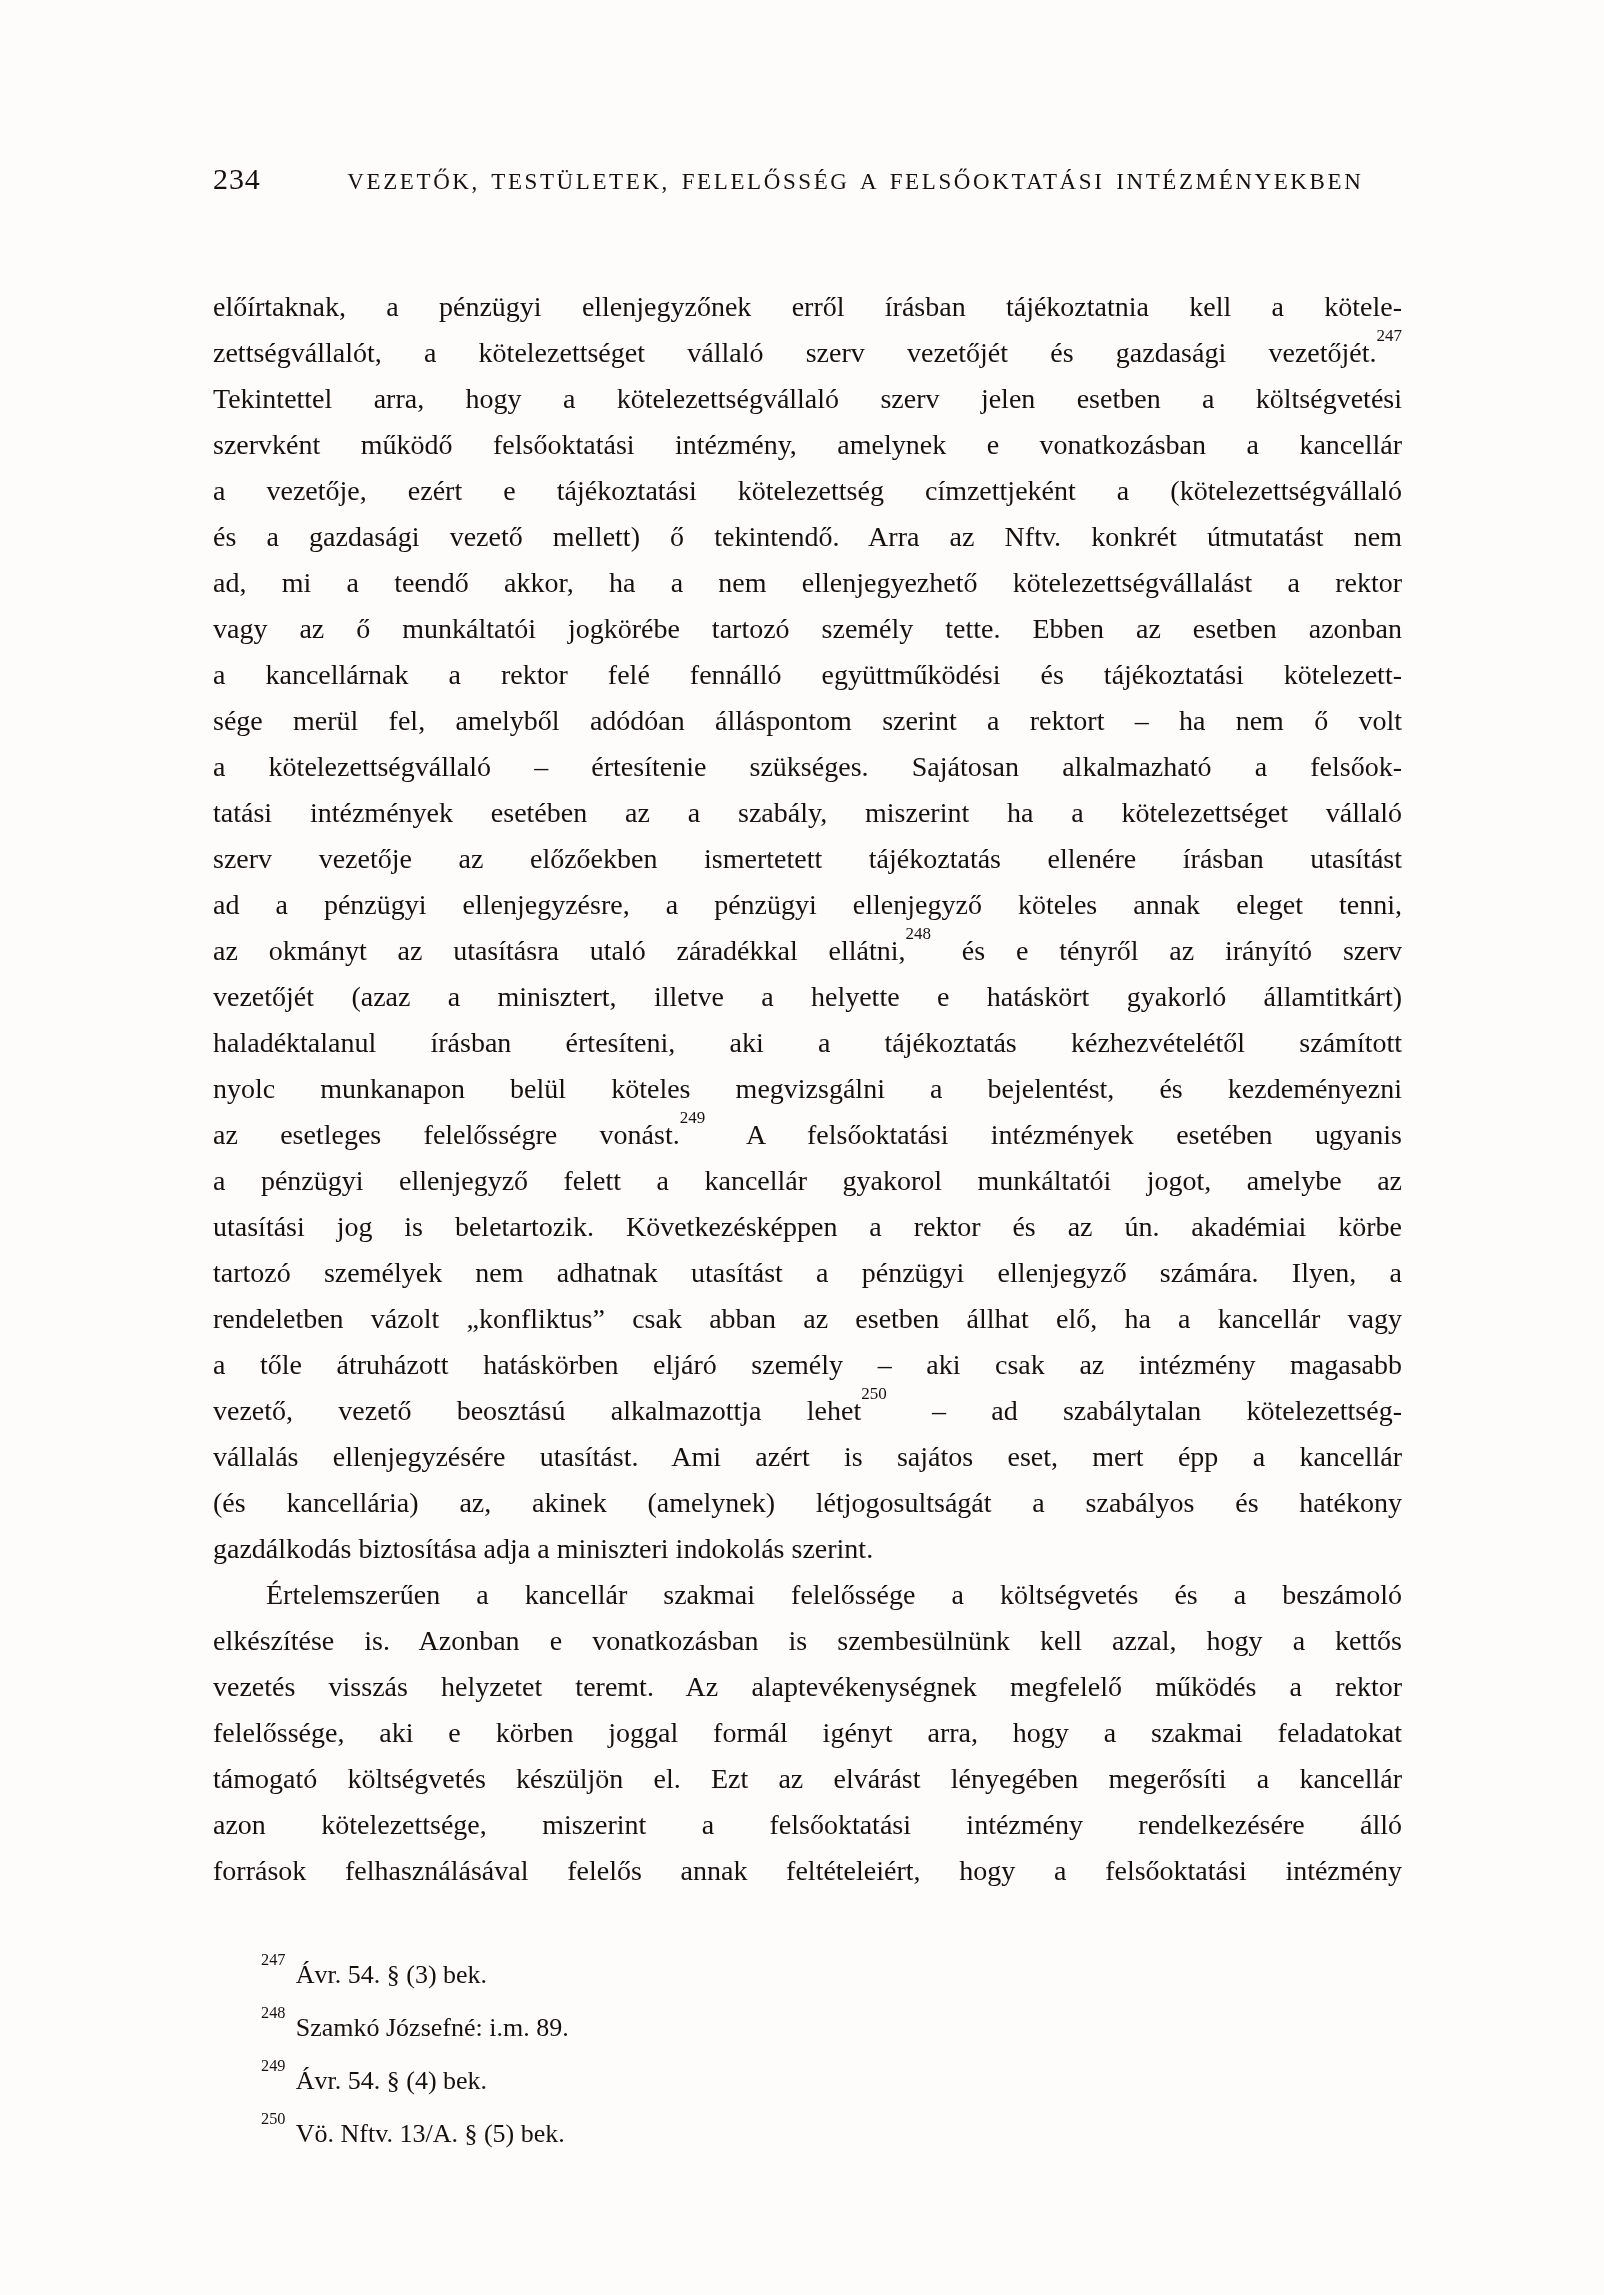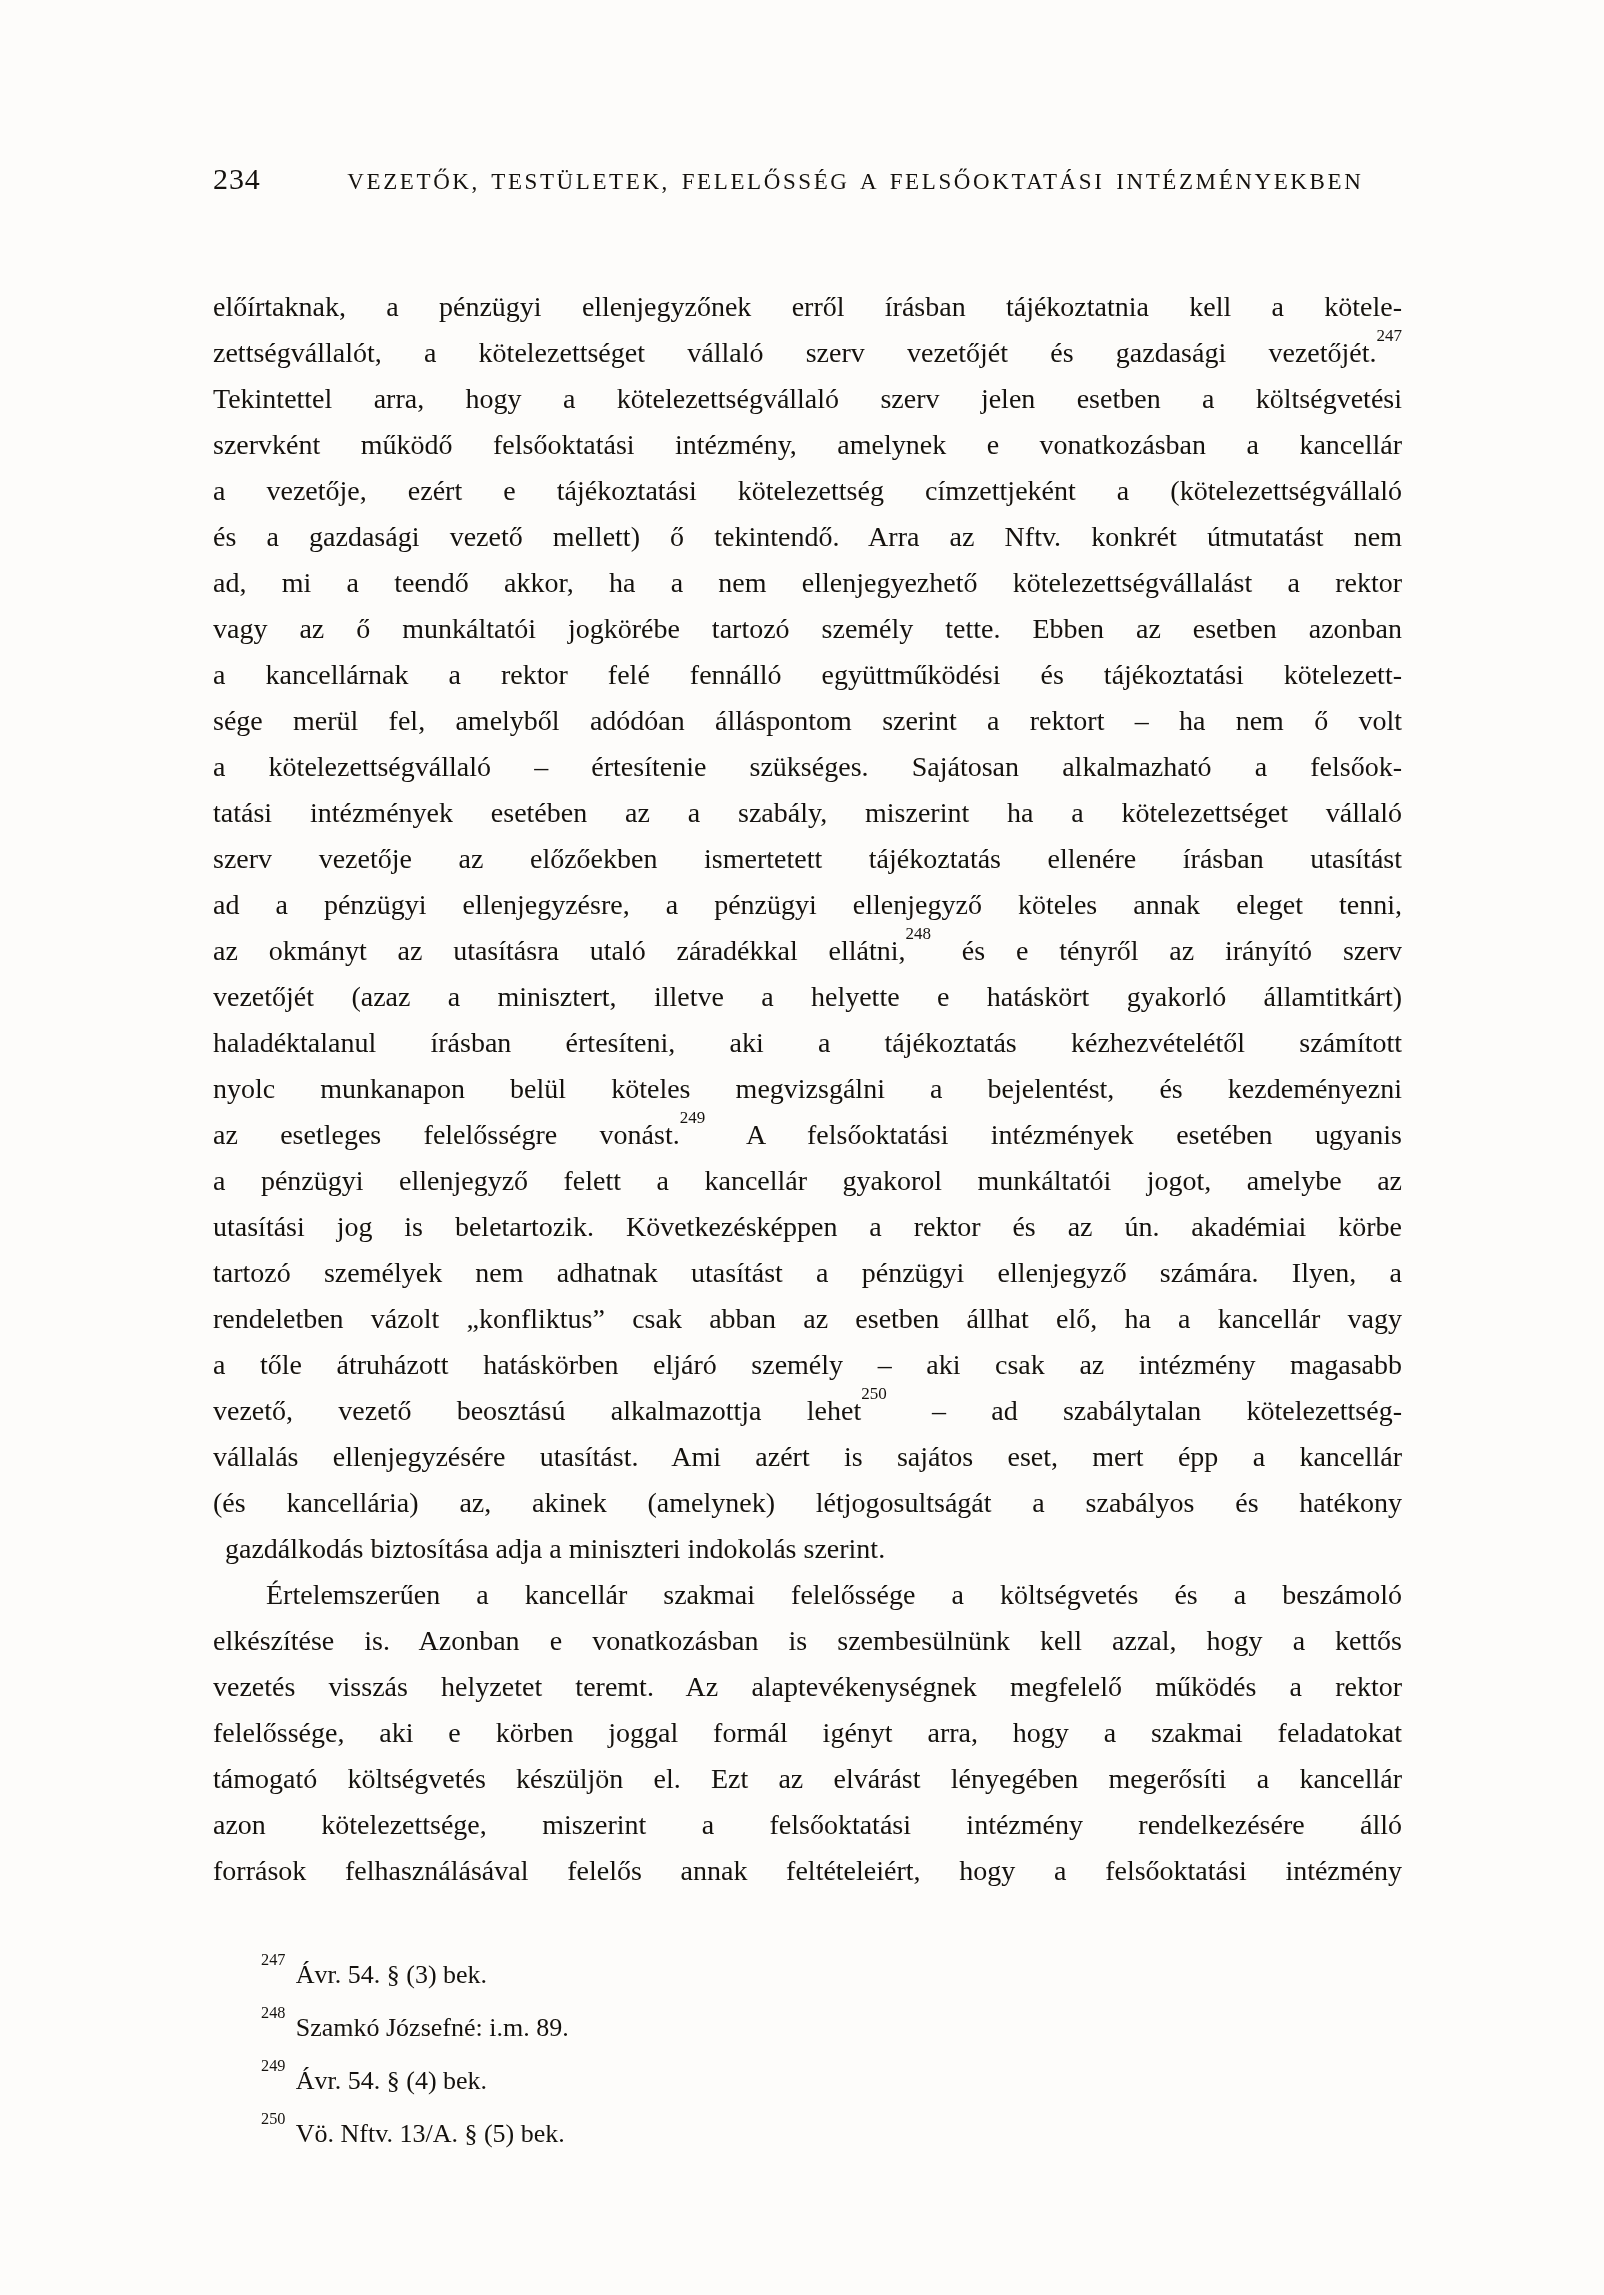--- a/index.html
+++ b/index.html
@@ -23,21 +23,21 @@
     letter-spacing:2.6px;word-spacing:3.4px;white-space:nowrap;
     position:relative;left:24px;margin-top:8px;
   }
   .body-block{
     position:absolute;left:213px;top:284px;width:1189px;
   }
   .body-line{
     font-size:28px;line-height:46px;height:46px;overflow:hidden;
     text-align:justify;text-align-last:justify;
   }
-  .body-line.no-just{text-align-last:left;margin-left:12px;}
+  .body-line.no-just{text-align-last:left;}
   .body-line.indent{padding-left:53px;}
   .body-line sup{
     font-size:17px;line-height:0;position:relative;top:-10.3px;
     letter-spacing:0;
   }
   .footnote-block{
     position:absolute;left:261px;top:1920px;width:946px;margin-top:28px;
   }
   .footnote{
     font-size:26px;line-height:53px;height:53px;overflow:hidden;

